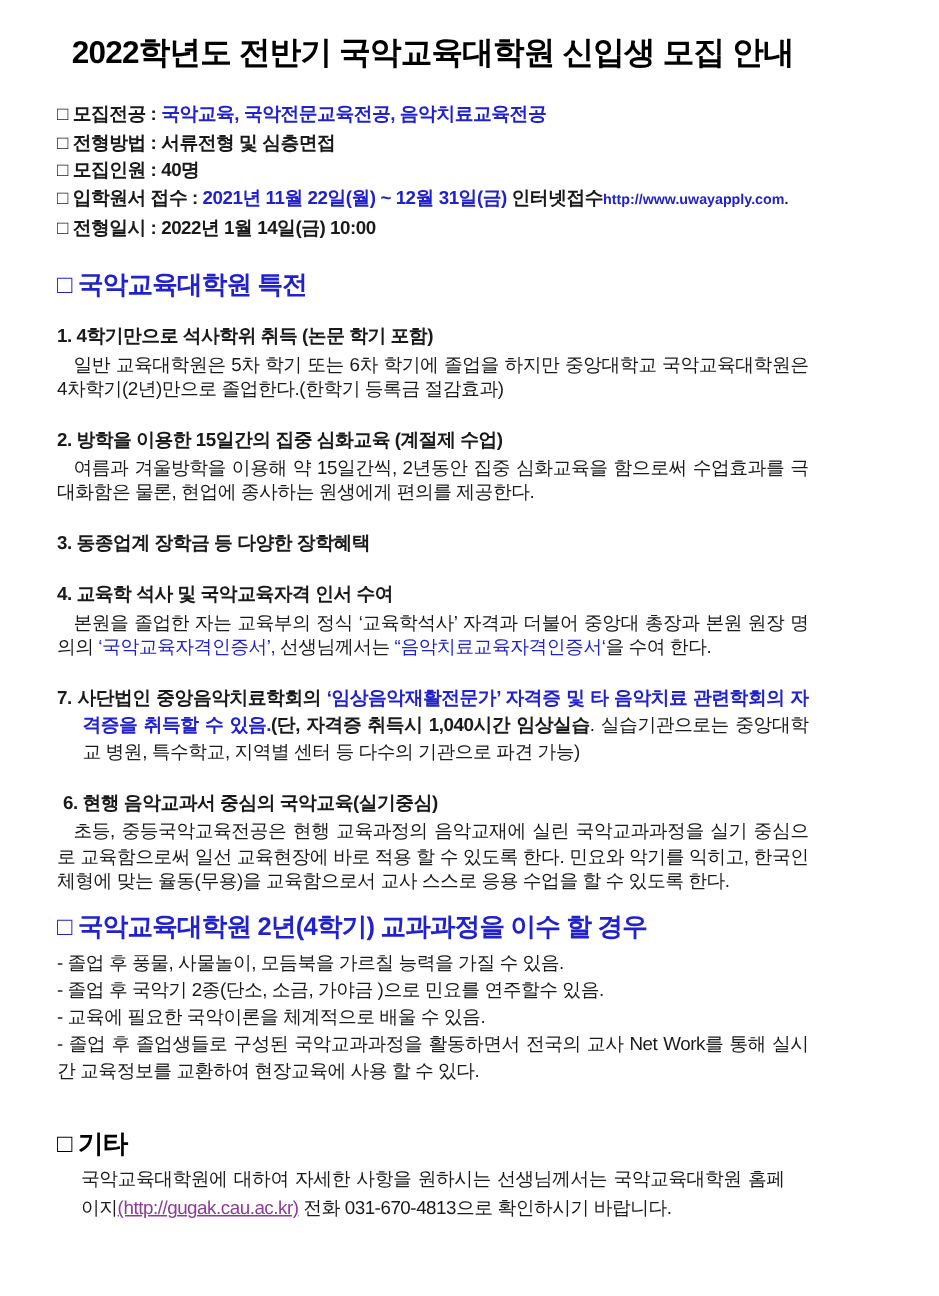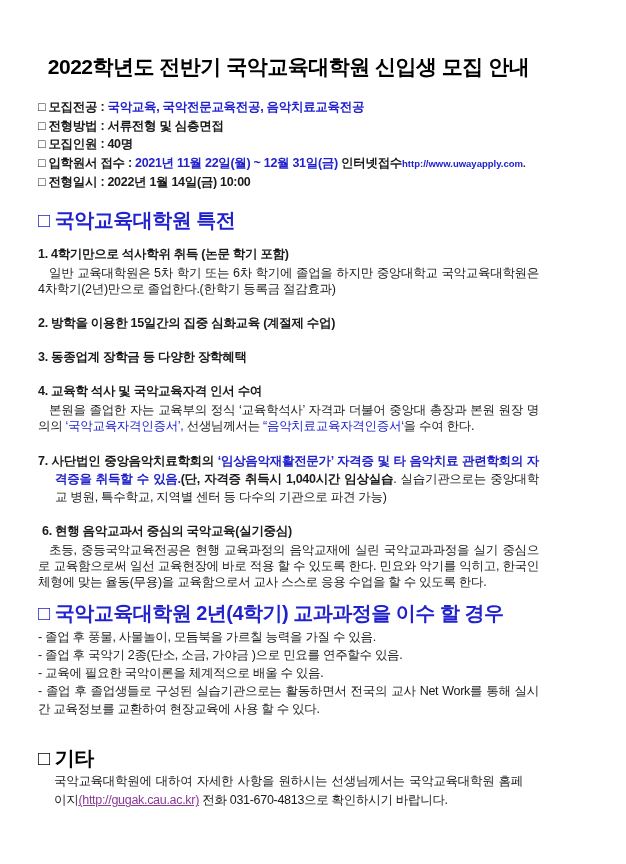--- a/index.html
+++ b/index.html
@@ -1,21 +1,21 @@
 <!DOCTYPE html>
 <html lang="ko"><head>
 <meta charset="utf-8">
 <style>
   html,body{margin:0;padding:0;background:#ffffff;}
   .page{
     position:relative;
     width:575px;height:864px;
     background:#ffffff;
     box-sizing:border-box;
-    padding:52px 36px 0 38px;
+    padding:21px 36px 0 38px;
     font-family:"Liberation Sans","DejaVu Sans",sans-serif;
     color:#1a1a1a;
     letter-spacing:-0.3px;
     overflow:hidden;
   }
   .title{
     font-size:21px;
     font-weight:bold;
     text-align:center;
     line-height:30px;
@@ -27,21 +27,21 @@
   .info-line{white-space:nowrap;}
   .blue{color:#2121ce;}
   .link-small{
     font-size:9.5px;
     color:#2121ce;
     letter-spacing:0;
     cursor:pointer;
   }
   .link-small-tail{font-size:9.5px;color:#1a1a1a;letter-spacing:0;}
   .section-heading{
-    font-size:20px;
+    font-size:17px;
     font-weight:bold;
     color:#2121ce;
     margin:0;
     line-height:22px;
     letter-spacing:-0.5px;
   }
   .section-heading.black{color:#000000;}
   .item-title{
     font-size:12.5px;
     font-weight:bold;
@@ -102,37 +102,38 @@
     <div class="info-line"><span>□ 입학원서 접수 : </span><span class="blue">2021년 11월 22일(월) ~ 12월 31일(금)</span><span> 인터넷접수</span><span class="link-small">http://www.uwayapply.com</span><span class="link-small-tail">.</span></div>
     <div class="info-line">□ 전형일시 : 2022년 1월 14일(금) 10:00</div>
   </div>
 
   <h2 class="section-heading mt-sec1">□ 국악교육대학원 특전</h2>
 
   <p class="item-title mt-item">1. 4학기만으로 석사학위 취득 (논문 학기 포함)</p>
   <p class="body-par indent mt-body">일반 교육대학원은 5차 학기 또는 6차 학기에 졸업을 하지만 중앙대학교 국악교육대학원은 4차학기(2년)만으로 졸업한다.(한학기 등록금 절감효과)</p>
 
   <p class="item-title mt-item-lg">2. 방학을 이용한 15일간의 집중 심화교육 (계절제 수업)</p>
+  <p class="body-par indent mt-body">여름과 겨울방학을 이용해 약 15일간씩, 2년동안 집중 심화교육을 함으로써 수업효과를 극대화함은 물론, 현업에 종사하는 원생에게 편의를 제공한다.</p>
 
   <p class="item-title mt-item-lg">3. 동종업계 장학금 등 다양한 장학혜택</p>
 
   <p class="item-title mt-item-lg">4. 교육학 석사 및 국악교육자격 인서 수여</p>
   <p class="body-par indent mt-body"><span>본원을 졸업한 자는 교육부의 정식 ‘교육학석사’ 자격과 더불어 중앙대 총장과 본원 원장 명의의 </span><span class="blue">‘국악교육자격인증서’,</span><span> 선생님께서는 </span><span class="blue">“음악치료교육자격인증서‘</span><span>을 수여 한다.</span></p>
 
   <p class="hang mt-item-lg"><span class="bold">7. 사단법인 중앙음악치료학회의 </span><span class="bold blue">‘임상음악재활전문가’ 자격증 및 타 음악치료 관련학회의 자격증을 취득할 수 있음.</span><span class="bold">(단, 자격증 취득시 1,040시간 임상실습</span><span>. 실습기관으로는 중앙대학교 병원, 특수학교, 지역별 센터 등 다수의 기관으로 파견 가능)</span></p>
 
   <p class="item-title item6-title mt-item-lg">6. 현행 음악교과서 중심의 국악교육(실기중심)</p>
   <p class="body-par indent mt-body">초등, 중등국악교육전공은 현행 교육과정의 음악교재에 실린 국악교과과정을 실기 중심으로 교육함으로써 일선 교육현장에 바로 적용 할 수 있도록 한다. 민요와 악기를 익히고, 한국인 체형에 맞는 율동(무용)을 교육함으로서 교사 스스로 응용 수업을 할 수 있도록 한다.</p>
 
   <h2 class="section-heading mt-sec2">□ 국악교육대학원 2년(4학기) 교과과정을 이수 할 경우</h2>
 
   <div class="bullets mt-bullets">
     <div class="bullet-line">- 졸업 후 풍물, 사물놀이, 모듬북을 가르칠 능력을 가질 수 있음.</div>
     <div class="bullet-line">- 졸업 후 국악기 2종(단소, 소금, 가야금 )으로 민요를 연주할수 있음.</div>
     <div class="bullet-line">- 교육에 필요한 국악이론을 체계적으로 배울 수 있음.</div>
-    <div class="bullet-line">- 졸업 후 졸업생들로 구성된 실습기관으로는 활동하면서 전국의 교사 Net Work를 통해 실시간 교육정보를 교환하여 현장교육에 사용 할 수 있다.</div>
+    <div class="bullet-line">- 졸업 후 졸업생들로 구성된 국악교과과정을 활동하면서 전국의 교사 Net Work를 통해 실시간 교육정보를 교환하여 현장교육에 사용 할 수 있다.</div>
   </div>
 
   <h2 class="section-heading black mt-etc">□ 기타</h2>
 
   <p class="etc-par mt-etcbody"><span>국악교육대학원에 대하여 자세한 사항을 원하시는 선생님께서는 국악교육대학원 홈페이지</span><span class="link-purple">(http://gugak.cau.ac.kr)</span><span> 전화 031-670-4813으로 확인하시기 바랍니다.</span></p>
 
 </div>
 
 </body></html>

